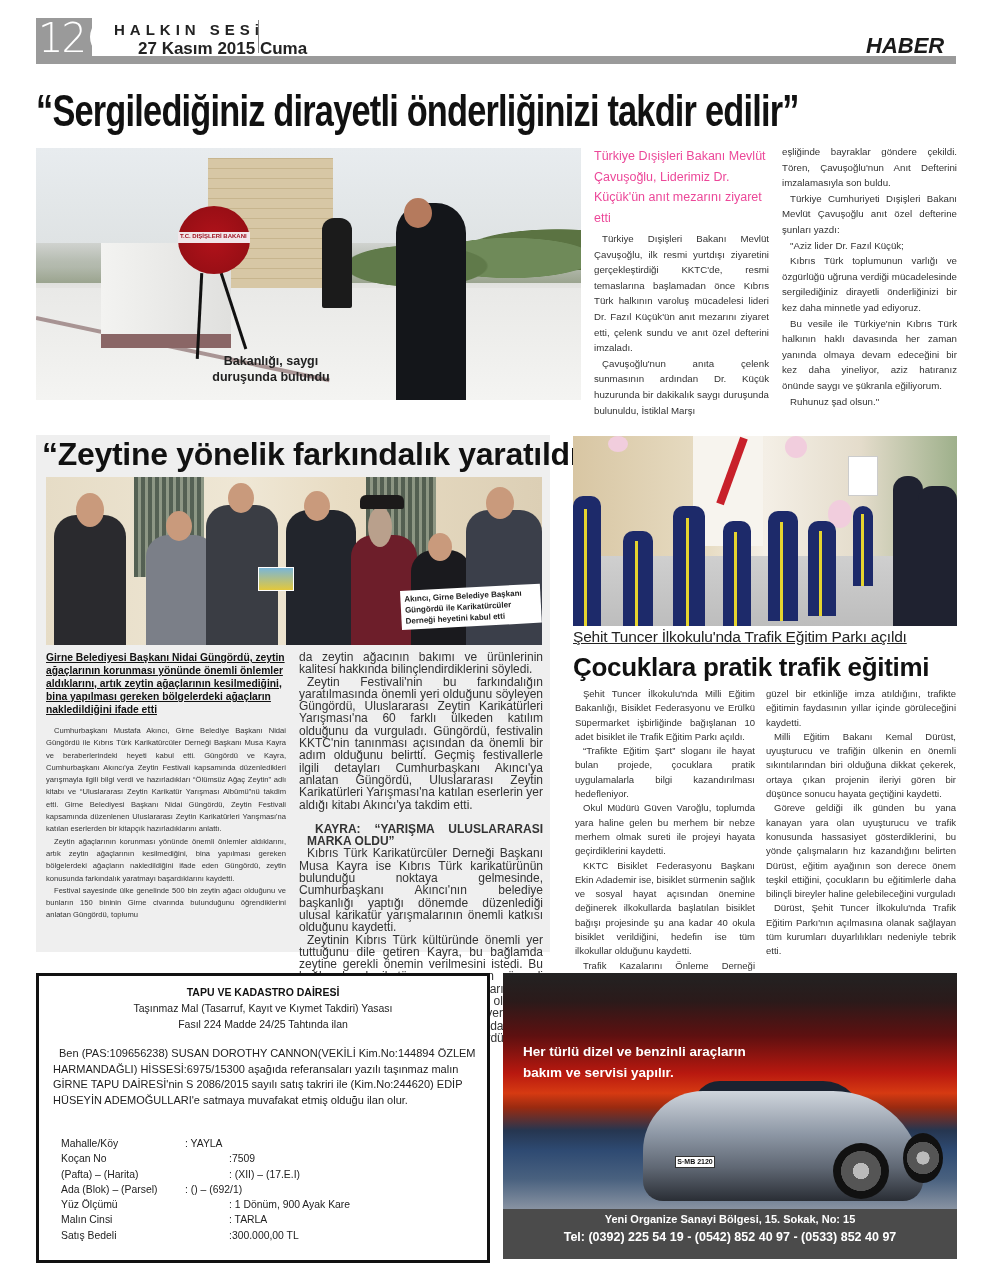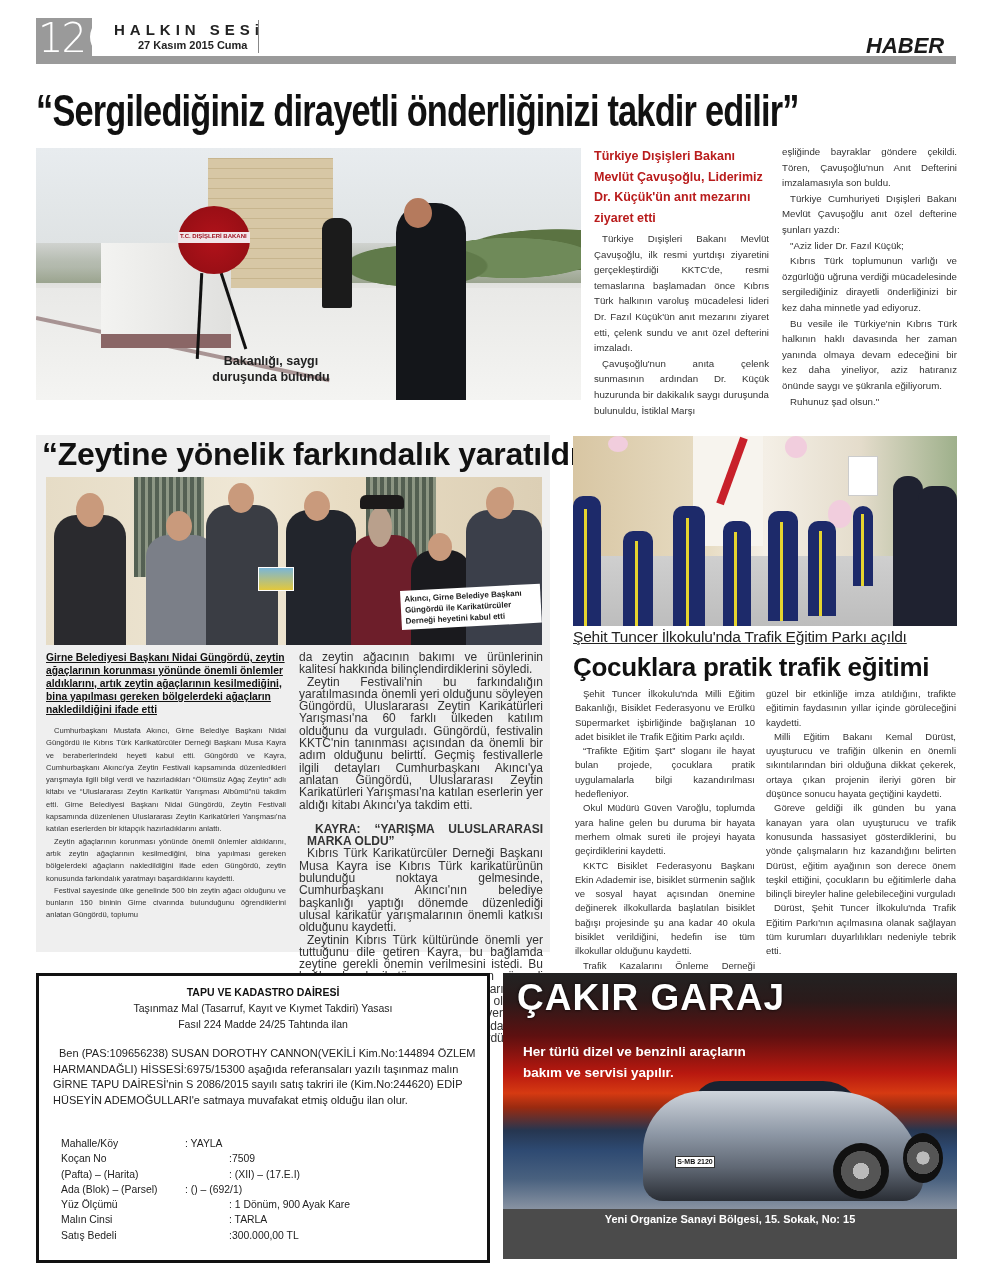--- a/index.html
+++ b/index.html
@@ -6,21 +6,21 @@
   html, body { width: 992px; height: 1276px; background: #fff; overflow: hidden; }
   body { position: relative; font-family: "Liberation Sans", sans-serif; color: #222; }
   .abs { position: absolute; }
 
   
   .page-tab { left: 36px; top: 18px; width: 56px; height: 40px; background: #9a9a9a; }
   .page-num { left: 38px; top: 16px; font-family: "DejaVu Sans", sans-serif; font-size: 40px; font-weight: 300; color: #fff; letter-spacing: -2px; line-height: 44px; }
   .page-curve { left: 90px; top: 16px; width: 40px; height: 42px; background: #fff; border-radius: 22px 0 0 22px; }
   .mast-bar { left: 36px; top: 56px; width: 920px; height: 8px; background: #9a9a9a; }
   .paper-name { left: 114px; top: 21px; font-size: 15px; font-weight: bold; letter-spacing: 5px; color: #222; }
-  .paper-date { left: 138px; top: 39px; font-size: 11px; font-weight: bold; color: #222; }
+  .paper-date { left: 138px; top: 39px; font-size: 17px; font-weight: bold; color: #222; }
   .mast-sep { left: 258px; top: 20px; width: 1px; height: 33px; background: #888; }
   .section-label { left: 866px; top: 33px; font-size: 22px; font-weight: bold; font-style: italic; color: #1a1a1a; letter-spacing: 0px; }
 
   
   .main-headline { left: 36px; top: 84px; width: 920px; font-family: "Liberation Sans", sans-serif; font-weight: bold; font-size: 44px; line-height: 54px; color: #111; transform: scaleX(0.78); transform-origin: left top; white-space: nowrap; letter-spacing: -1px; }
 
   
   .photo1 { left: 36px; top: 148px; width: 545px; height: 252px; overflow: hidden;
     background: linear-gradient(180deg, #e8ecef 0%, #dfe3e4 38%, #c8cfc7 45%, #e3e3e0 55%, #ececec 100%); }
   .p1-city { left: 0; top: 95px; width: 545px; height: 40px; background: linear-gradient(180deg,#c9cbc6,#a6ad9e 60%, #7d8a6d); opacity: .7; }
@@ -33,21 +33,21 @@
   .p1-ribbon { left: 142px; top: 84px; width: 72px; height: 11px; background: #f1e6ea; }
   .p1-ribbon-text { left: 144px; top: 85px; font-size: 6px; color: #a01020; font-weight: bold; white-space: nowrap; }
   .p1-leg1 { left: 162px; top: 125px; width: 3px; height: 86px; background: #111; transform: rotate(3deg); }
   .p1-leg2 { left: 196px; top: 123px; width: 3px; height: 80px; background: #111; transform: rotate(-18deg); }
   .p1-photog { left: 286px; top: 70px; width: 30px; height: 90px; background: #1b1b1b; border-radius: 12px 12px 2px 2px; }
   .p1-man { left: 360px; top: 55px; width: 70px; height: 200px; background: #14161a; border-radius: 30px 30px 0 0; }
   .p1-head { left: 368px; top: 50px; width: 28px; height: 30px; border-radius: 50%; background: #b57a5d; }
   .photo1-caption { left: 0; top: 205px; width: 470px; text-align: center; font-size: 12.5px; font-weight: bold; color: #222; line-height: 16px; }
 
   
-  .top-sub { left: 594px; top: 146px; width: 176px; font-size: 12.5px; font-weight: bold; line-height: 20.5px; color: #b91c1c; }
+  .top-sub { left: 594px; top: 146px; width: 176px; font-size: 12.5px; font-weight: normal; line-height: 20.5px; color: #ec4899; }
   .col-text { font-family: "Liberation Sans", sans-serif; font-size: 9.7px; line-height: 15.6px; text-align: justify; color: #333; }
   .col-text p { text-indent: 8px; }
   .top-col1 { left: 594px; top: 231px; width: 175px; }
   .top-col2 { left: 782px; top: 144px; width: 175px; }
 
   
   .zey-box { left: 36px; top: 472px; width: 514px; height: 480px; background: #efefef; }
   .zey-box-top { left: 36px; top: 435px; width: 514px; height: 40px; background: #efefef; }
   .zey-title { left: 42px; top: 436px; font-size: 32px; font-weight: bold; color: #111; white-space: nowrap; letter-spacing: -0.3px; }
   .photo2 { left: 46px; top: 477px; width: 496px; height: 168px; overflow: hidden; background: linear-gradient(90deg,#e6dcc6,#efe7d5 40%, #e8dcc3 60%, #dccfb5); }
@@ -199,21 +199,21 @@
   <div class="abs p3-kid" style="left:235px;top:85px;width:28px;height:95px"></div>
   <div class="abs p3-kid" style="left:280px;top:70px;width:20px;height:80px"></div>
   <div class="abs p3-suit" style="left:320px;top:40px;width:30px;height:150px"></div>
   <div class="abs p3-suit" style="left:345px;top:50px;width:39px;height:140px"></div>
 </div>
 <div class="abs photo3-caption">Şehit Tuncer İlkokulu'nda Trafik Eğitim Parkı açıldı</div>
 <div class="abs cocuk-title">Çocuklara pratik trafik eğitimi</div>
 <div class="abs col-text cocuk-col1">
   <p>Şehit Tuncer İlkokulu'nda Milli Eğitim Bakanlığı, Bisiklet Federasyonu ve Erülkü Süpermarket işbirliğinde bağışlanan 10 adet bisiklet ile Trafik Eğitim Parkı açıldı.</p>
   <p>“Trafikte Eğitim Şart” sloganı ile hayat bulan projede, çocuklara pratik uygulamalarla bilgi kazandırılması hedefleniyor.</p>
-  <p>Okul Müdürü Güven Varoğlu, toplumda yara haline gelen bu duruma bir hayata merhem olmak sureti ile projeyi hayata geçirdiklerini kaydetti.</p>
+  <p>Okul Müdürü Güven Varoğlu, toplumda yara haline gelen bu merhem bir nebze merhem olmak sureti ile projeyi hayata geçirdiklerini kaydetti.</p>
   <p>KKTC Bisiklet Federasyonu Başkanı Ekin Adademir ise, bisiklet sürmenin sağlık ve sosyal hayat açısından önemine değinerek ilkokullarda başlatılan bisiklet bağışı projesinde şu ana kadar 40 okula bisiklet verildiğini, hedefin ise tüm ilkokullar olduğunu kaydetti.</p>
   <p>Trafik Kazalarını Önleme Derneği Başkanı Mehmet Avcı da ileriyi görerek</p>
 </div>
 <div class="abs col-text cocuk-col2">
   <p style="text-indent:0">güzel bir etkinliğe imza atıldığını, trafikte eğitimin faydasının yıllar içinde görüleceğini kaydetti.</p>
   <p>Milli Eğitim Bakanı Kemal Dürüst, uyuşturucu ve trafiğin ülkenin en önemli sıkıntılarından biri olduğuna dikkat çekerek, ortaya çıkan projenin ileriyi gören bir düşünce sonucu hayata geçtiğini kaydetti.</p>
   <p>Göreve geldiği ilk günden bu yana kanayan yara olan uyuşturucu ve trafik konusunda hassasiyet gösterdiklerini, bu yönde çalışmaların hız kazandığını belirten Dürüst, eğitim ayağının son derece önem teşkil ettiğini, çocukların bu eğitimlerle daha bilinçli bireyler haline gelebileceğini vurguladı</p>
   <p>Dürüst, Şehit Tuncer İlkokulu'nda Trafik Eğitim Parkı'nın açılmasına olanak sağlayan tüm kurumları duyarlılıkları nedeniyle tebrik etti.</p>
 </div>
 
@@ -250,26 +250,26 @@
         <span class="v" style="left:168px">: TARLA</span>
       </div>
     <div class="legal-row">
         <span class="k">Satış Bedeli</span>
         <span class="v" style="left:168px">:300.000,00 TL</span>
       </div>
   </div>
 </div>
 
 <div class="abs garage-ad">
-  <div class="abs g-title">ÇAKIR GARAJ</div>
   <div class="abs g-text">
     <div>Her türlü dizel ve benzinli araçların</div>
     <div>bakım ve servisi yapılır.</div>
   </div>
   <div class="abs g-car-window"></div>
   <div class="abs g-car"></div>
   <div class="abs g-wheel" style="left:330px;top:170px"></div>
   <div class="abs g-wheel" style="left:400px;top:160px;width:40px;height:50px"></div>
   <div class="abs g-plate">S·MB 2120</div>
   <div class="abs g-footer">
     <div class="abs g-addr">Yeni Organize Sanayi Bölgesi, 15. Sokak, No: 15</div>
+    <div class="abs g-tel">Tel: (0392) 225 54 19  - (0542) 852 40 97  - (0533) 852 40 97</div>
   </div>
 </div>
 
 </body></html>

